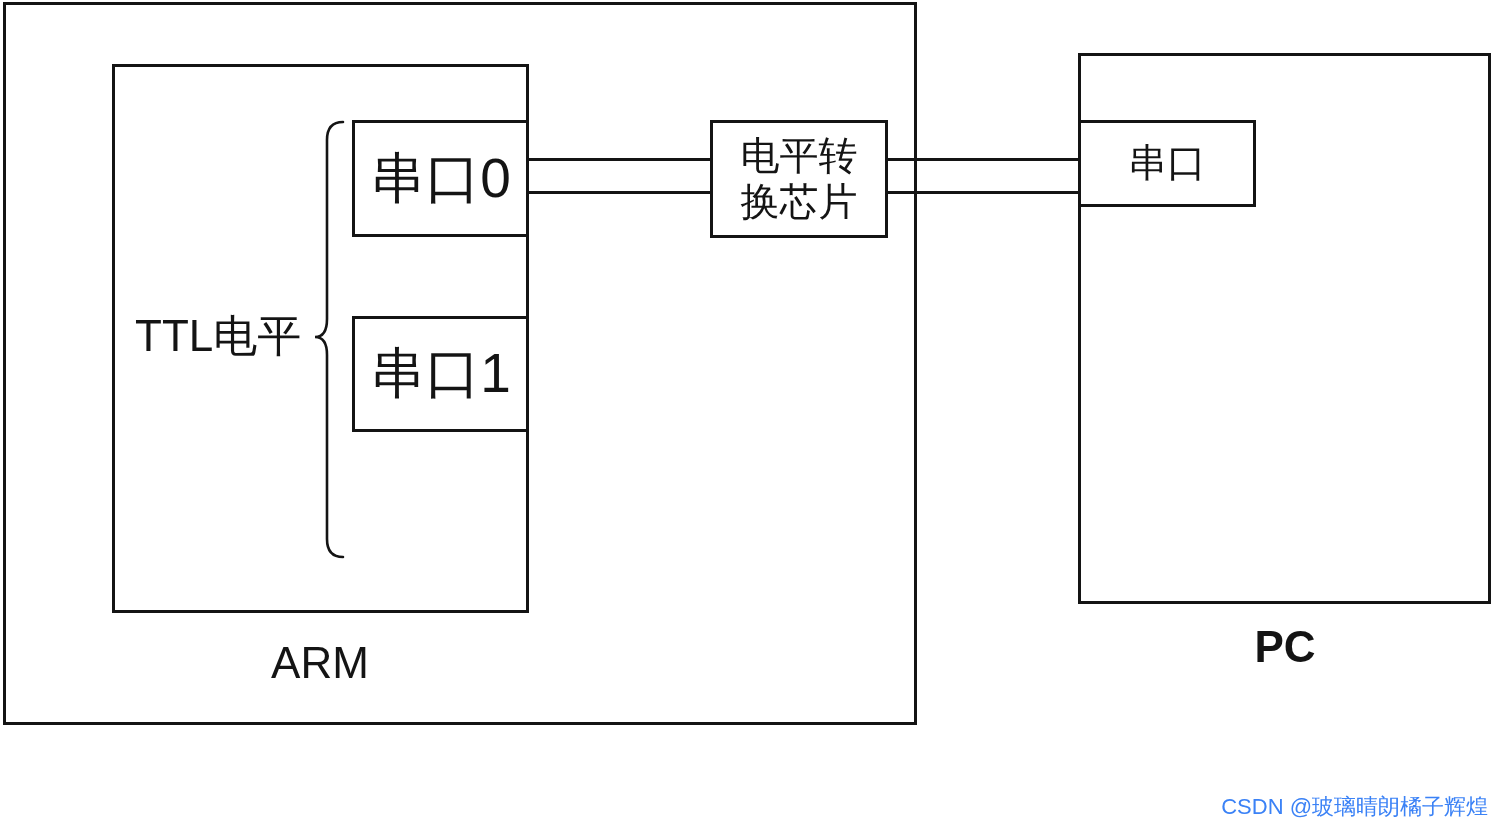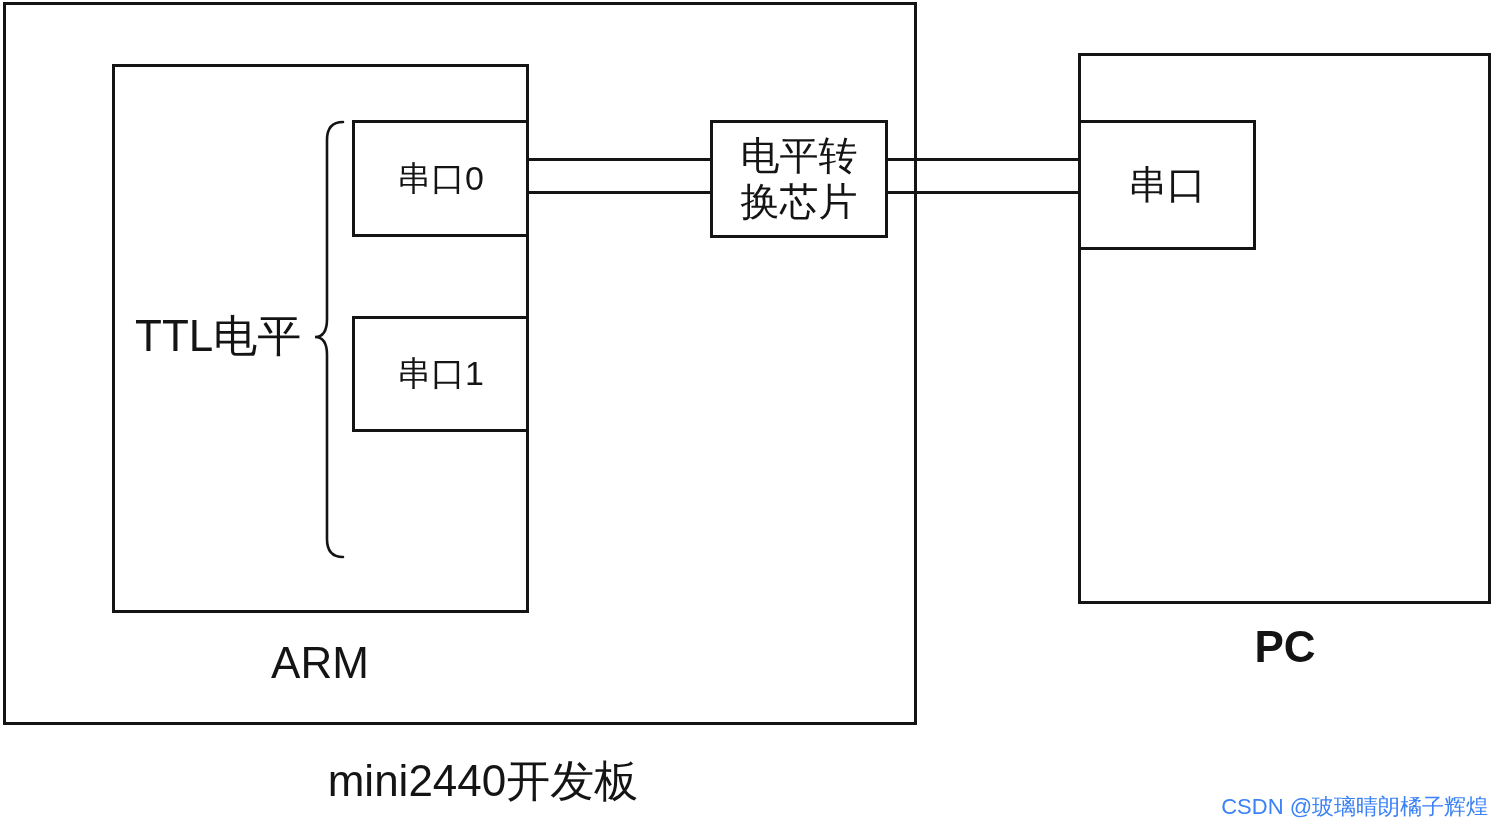--- a/index.html
+++ b/index.html
@@ -25,21 +25,21 @@
   .label-center {
     display: flex;
     align-items: center;
     justify-content: center;
     text-align: center;
   }
   .port-box {
     left: 352px;
     width: 177px;
     height: 117px;
-    font-size: 34px;
+    font-size: 55px;
   }
   .two-line {
     font-size: 39px;
     line-height: 1.18;
   }
   .conn-line {
     position: absolute;
     height: 3px;
     background: #141414;
   }
@@ -82,39 +82,38 @@
     <span>串口1</span>
   </div>
 
   <div class="box label-center two-line" style="left:710px; top:120px; width:178px; height:118px;">
     <div>
       <div>电平转</div>
       <div>换芯片</div>
     </div>
   </div>
 
-  <div class="box label-center two-line" style="left:1078px; top:120px; width:178px; height:130px;">
+  <div class="box label-center two-line" style="left:1078px; top:120px; width:178px; height:87px;">
     <div>
       <div>串口</div>
     </div>
   </div>
 
   <div class="conn-line" style="left:529px; top:158px; width:181px;"></div>
   <div class="conn-line" style="left:529px; top:191px; width:181px;"></div>
 
   <div class="conn-line" style="left:888px; top:158px; width:190px;"></div>
   <div class="conn-line" style="left:888px; top:191px; width:190px;"></div>
 
   <svg id="ttl-brace-svg" width="40" height="446" viewBox="0 0 40 446">
     <path d="M35,6 Q19,6 19,24 L19,203 Q19,221 7,221 Q19,221 19,239 L19,423 Q19,441 35,441" fill="none" stroke="#141414" stroke-width="2.6" stroke-linecap="round"></path>
   </svg>
 
   <div class="free-label" style="left:240px; top:638px; width:160px;">ARM</div>
 
   <div class="free-label" style="left:135px; top:307px; width:160px;">TTL电平</div>
 
-  <div class="free-label" style="left:283px; top:752px; width:400px;">mini2440开发板</div>
 
   <div class="free-label" style="left:1210px; top:622px; width:150px;font-weight:bold;">PC</div>
 
   <div id="watermark">CSDN @玻璃晴朗橘子辉煌</div>
 
 </div>
 
 </body></html>

